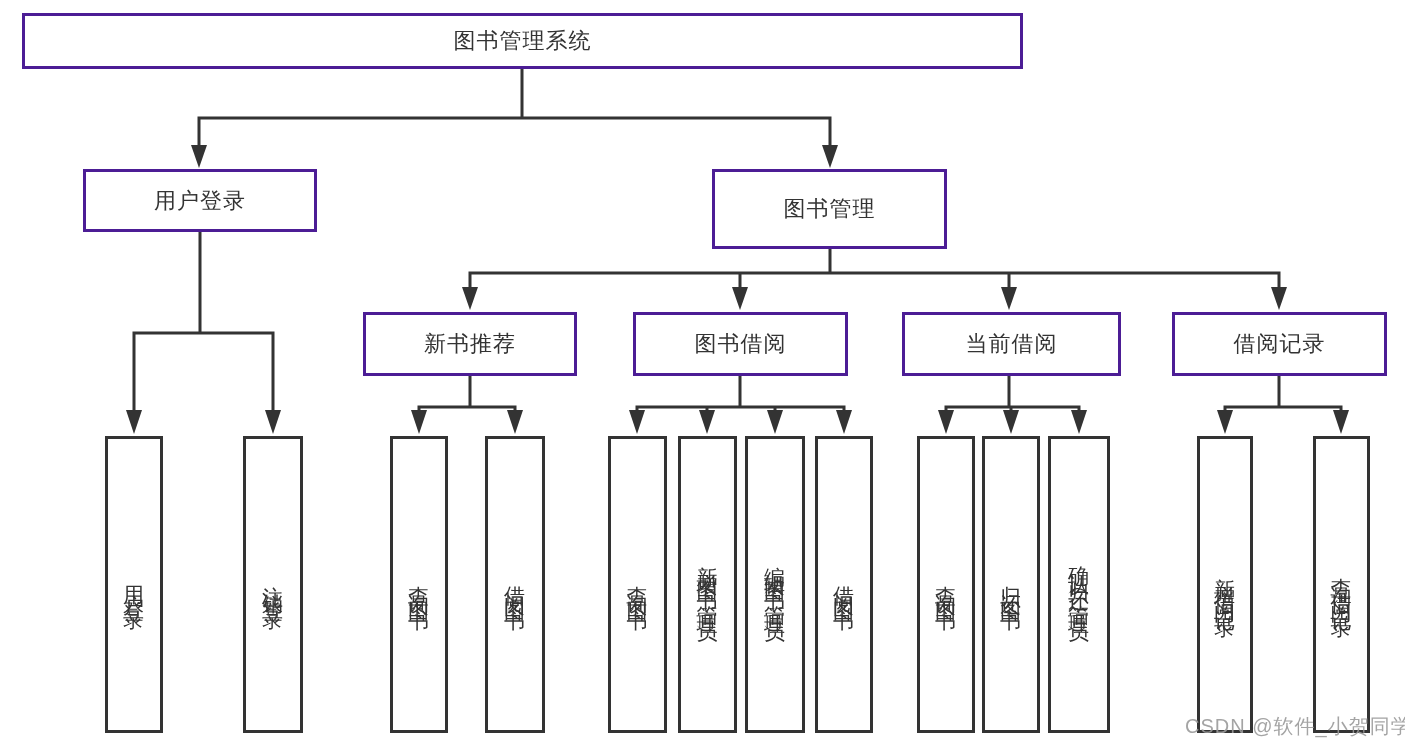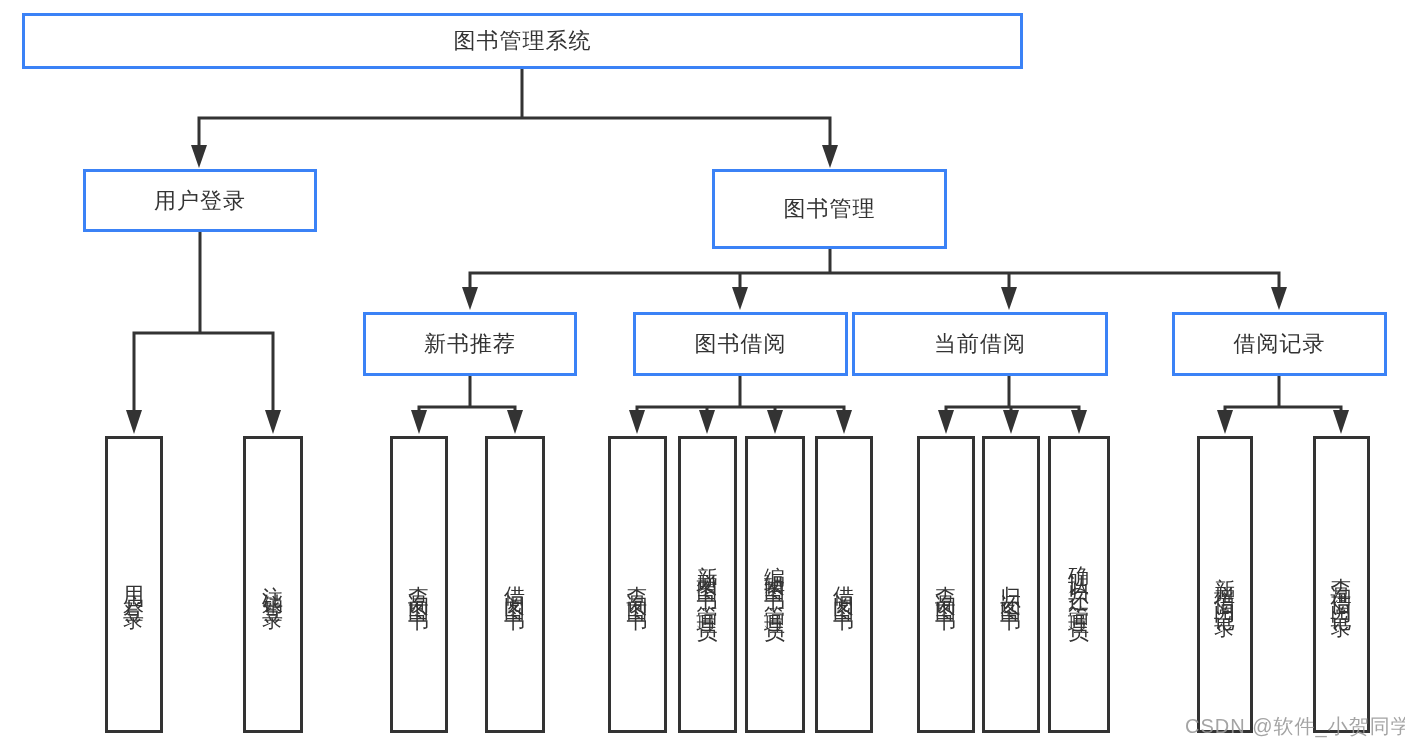--- a/index.html
+++ b/index.html
@@ -2,21 +2,21 @@
 <html><head>
 <meta charset="utf-8">
 <style>
   html,body{margin:0;padding:0;background:#ffffff;}
   #canvas{
     position:relative;width:1405px;height:747px;background:#ffffff;overflow:hidden;
     font-family:"Liberation Sans", sans-serif;
   }
   .hbox{
     position:absolute;box-sizing:border-box;background:#ffffff;
-    border:3px solid #3b82f6;display:flex;align-items:center;justify-content:center;
+    border:3px solid #4c1d95;display:flex;align-items:center;justify-content:center;
     font-size:22px;color:#333333;letter-spacing:1px;
   }
   .vbox{
     position:absolute;box-sizing:border-box;background:#ffffff;top:436px;height:297px;
     border:3px solid #333333;display:flex;align-items:center;justify-content:center;
   }
   .vbox span{
     writing-mode:vertical-rl;text-orientation:mixed;
     font-size:21px;letter-spacing:8px;line-height:1;color:#333333;white-space:nowrap;
   }
@@ -63,21 +63,21 @@
     </g>
   </svg>
 
   <div class="hbox" style="left:22px;top:13px;width:1001px;height:56px">图书管理系统</div>
 
   <div class="hbox" style="left:83px;top:169px;width:234px;height:63px">用户登录</div>
   <div class="hbox" style="left:712px;top:169px;width:235px;height:80px">图书管理</div>
 
   <div class="hbox" style="left:363px;top:312px;width:214px;height:64px">新书推荐</div>
   <div class="hbox" style="left:633px;top:312px;width:215px;height:64px">图书借阅</div>
-  <div class="hbox" style="left:852px;top:312px;width:256px;height:64px">当前借阅</div>
+  <div class="hbox" style="left:902px;top:312px;width:219px;height:64px">当前借阅</div>
   <div class="hbox" style="left:1172px;top:312px;width:215px;height:64px">借阅记录</div>
 
   <div class="vbox" style="left:105px;width:58px">
     <span>用户登录</span>
   </div>
   <div class="vbox" style="left:243px;width:60px">
     <span>注销登录</span>
   </div>
   <div class="vbox" style="left:390px;width:58px">
     <span>查询图书</span>

